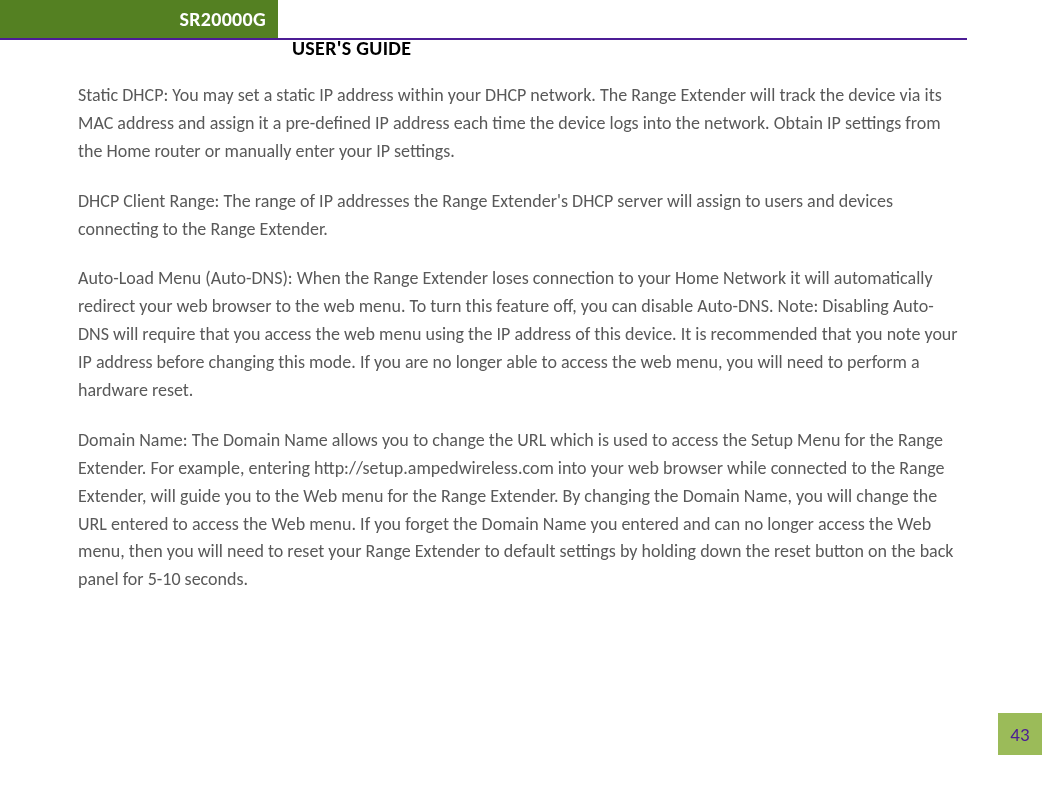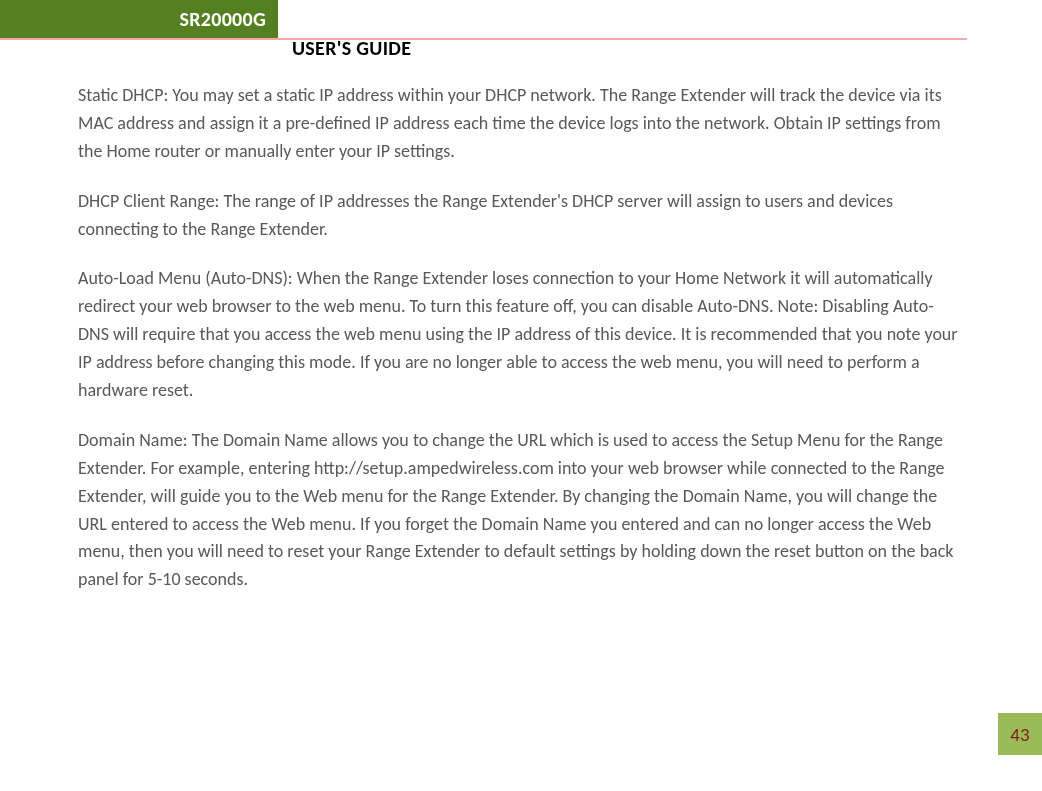--- a/index.html
+++ b/index.html
@@ -9,21 +9,21 @@
       background: #fff;
       font-family: Calibri, "Segoe UI", Arial, sans-serif;
       color: #595959;
       position: relative;
       padding: 0;
     }
     .header {
       display: flex;
       align-items: stretch;
       height: 40px;
-      border-bottom: 2px solid #fca5a5;
+      border-bottom: 2px solid #4c1d95;
       margin: 0 75px 0 0;
     }
     .header-green {
       background: #548022;
       color: #fff;
       font-weight: bold;
       font-size: 20px;
       display: flex;
       align-items: center;
       justify-content: flex-end;
@@ -55,21 +55,21 @@
       right: 0;
       bottom: 36px;
       width: 44px;
       height: 42px;
       background: #9bbb59;
       display: flex;
       align-items: center;
       justify-content: center;
     }
     .page-num {
-      color: #7f1d1d;
+      color: #4c1d95;
       font-size: 19px;
     }
   </style>
 </head>
 <body>
 
 <div class="header">
   <div class="header-green">
     <span>SR20000G</span>
   </div>

